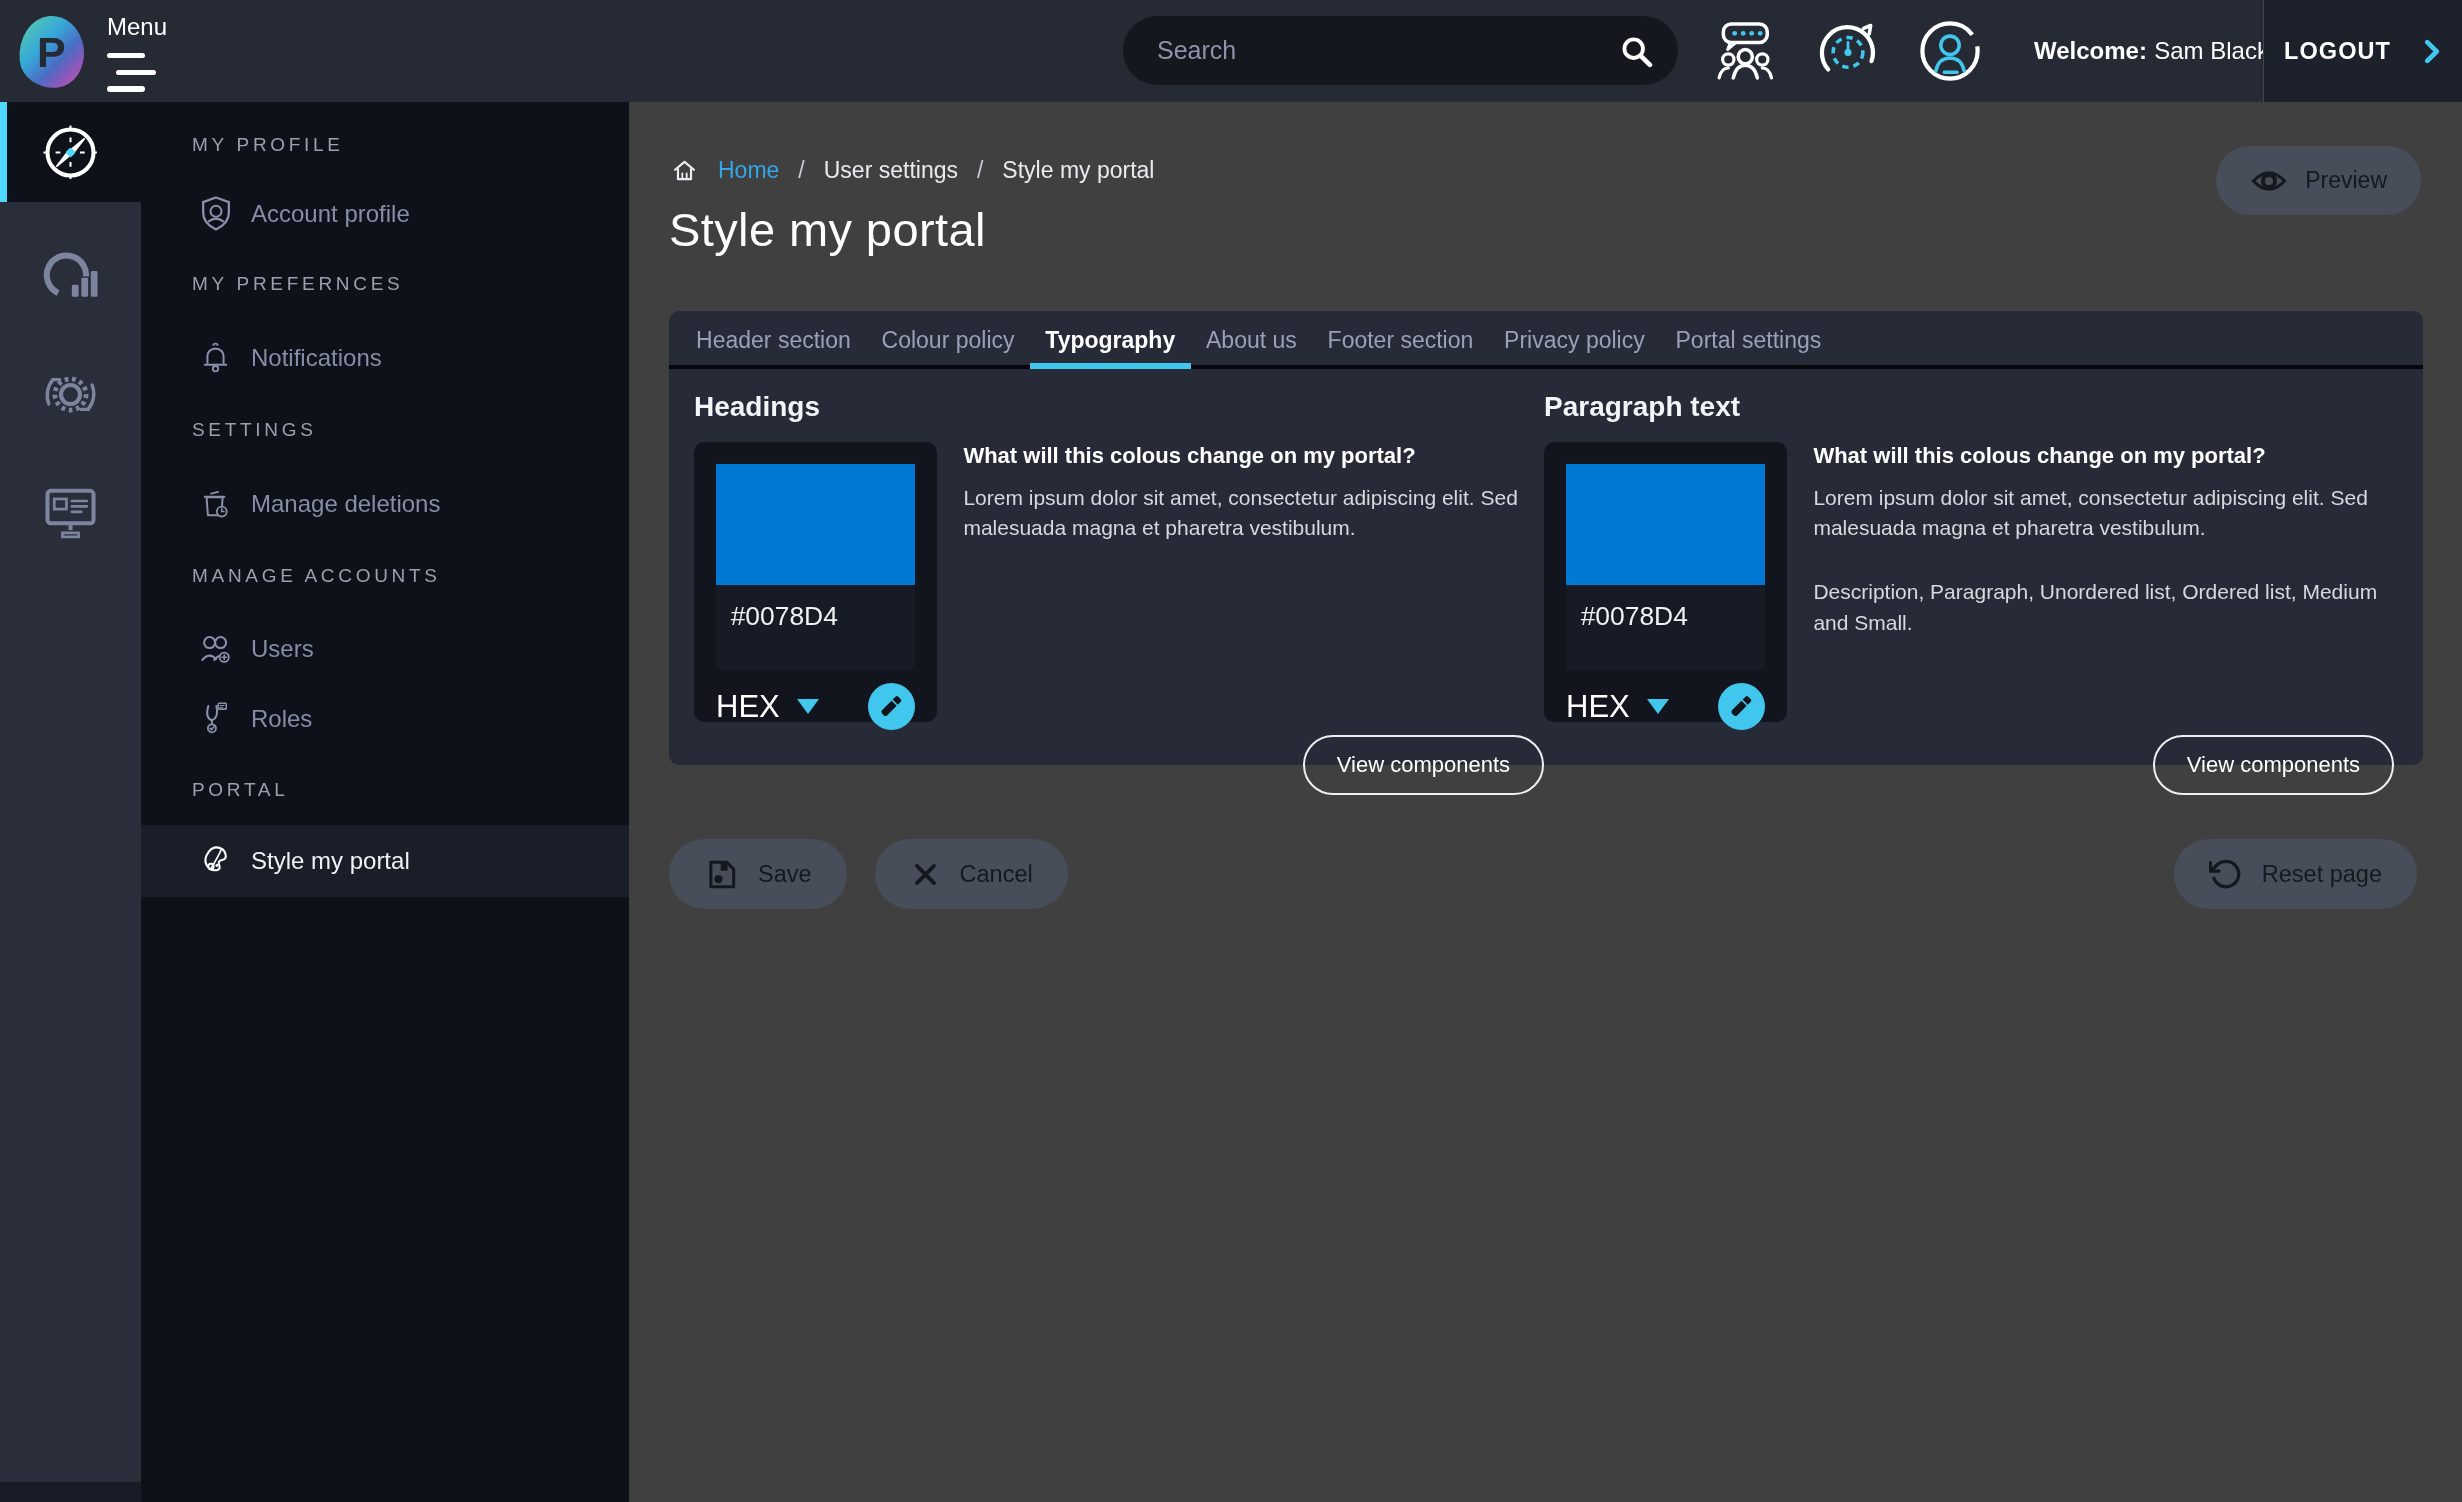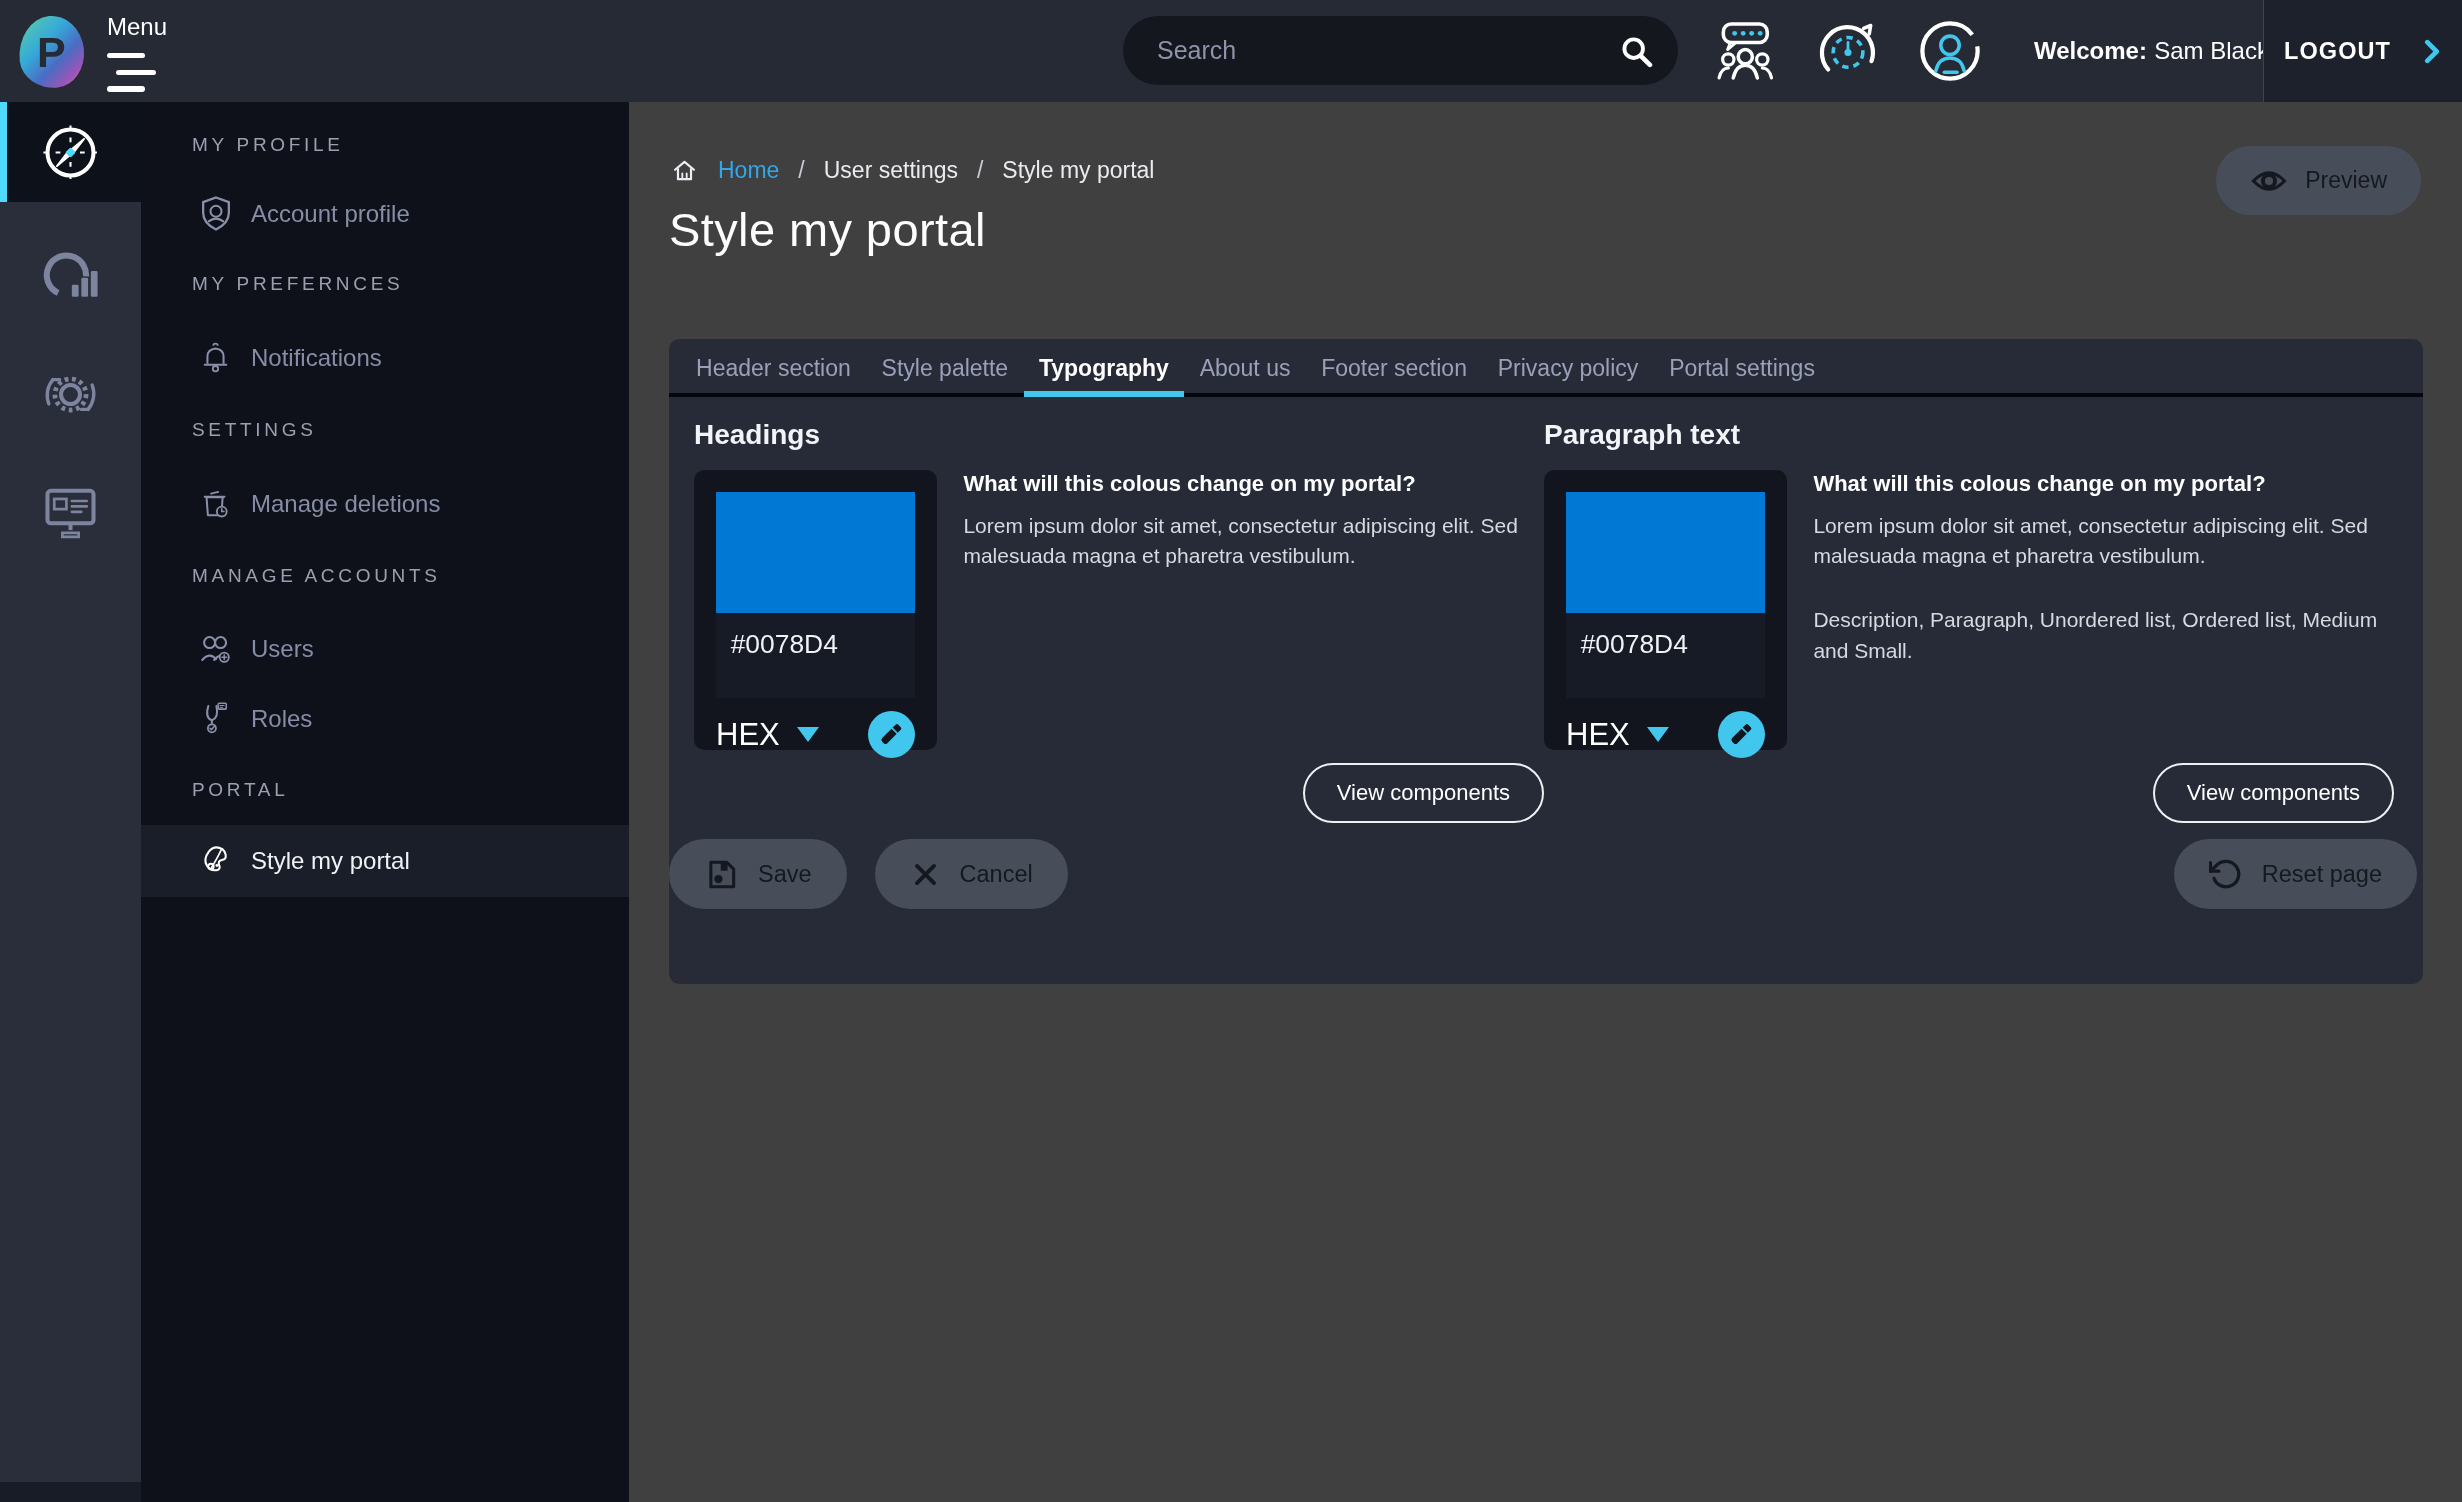--- a/index.html
+++ b/index.html
@@ -50,21 +50,21 @@
   .breadcrumb { position:absolute; left:41px; top:54px; display:flex; align-items:center; gap:19px; font-size:23px; }
   .crumb-home { color:#31a7ea; cursor:pointer; }
   .crumb-sep { color:#c9ccd6; }
   .crumb { color:#e9ebf0; cursor:pointer; }
   .crumb.current { cursor:default; }
   .page-title { position:absolute; left:40px; top:100px; font-size:47px; font-weight:400; color:#fdfdfe; letter-spacing:0.4px; }
   .preview-btn { position:absolute; right:41px; top:44px; height:69px; padding:0 34px; background:#474d59; border-radius:34px;
                  display:flex; align-items:center; gap:17.6px; color:#15191f; font-size:23px; cursor:pointer; }
 
   
-  .panel { position:absolute; left:40px; top:209px; width:1754px; height:645px; background:#262b37; border-radius:10.3px;margin-top:28px; }
+  .panel { position:absolute; left:40px; top:209px; width:1754px; height:454px; background:#262b37; border-radius:10.3px; }
   .tab-bar { position:relative; height:58px; display:flex; align-items:center; padding-left:11.7px; }
   .tab-bar::after { content:""; position:absolute; left:0; right:0; bottom:0; height:3.7px; background:#05070c; }
   .tab { position:relative; height:58px; display:flex; align-items:center; padding:0 15.4px; font-size:23px; color:#9aa0b8; cursor:pointer; }
   .tab.active { color:#ffffff; font-weight:700; }
   .tab.active::after { content:""; position:absolute; left:0; right:0; bottom:0; height:5.9px; background:#41c7ee; z-index:2; }
   .panel-body { display:flex; padding:19px 29px 0 25px; }
   .panel-col { width:50%; }
   .col-heading { font-size:28px; font-weight:700; color:#f2f4f8; margin:2.9px 0 19px 0; }
   .col-row { display:flex; gap:26.4px; }
   .swatch-card { width:243px; height:280px; background:#12151d; border-radius:10.3px; padding:22px; flex-shrink:0; }
@@ -299,21 +299,21 @@
           <circle cx="22" cy="16" r="7" stroke="#15191f" stroke-width="4.6"></circle>
         </svg>
       <span>Preview</span>
     </div>
 
     <h1 class="page-title">Style my portal</h1>
 
     <section class="panel">
       <div class="tab-bar">
         <div class="tab">Header section</div>
-        <div class="tab">Style palette</div>
+        <div class="tab">Colour policy</div>
         <div class="tab active">Typography</div>
         <div class="tab">About us</div>
         <div class="tab">Footer section</div>
         <div class="tab">Privacy policy</div>
         <div class="tab">Portal settings</div>
       </div>
 
       <div class="panel-body">
 
         <div class="panel-col">

